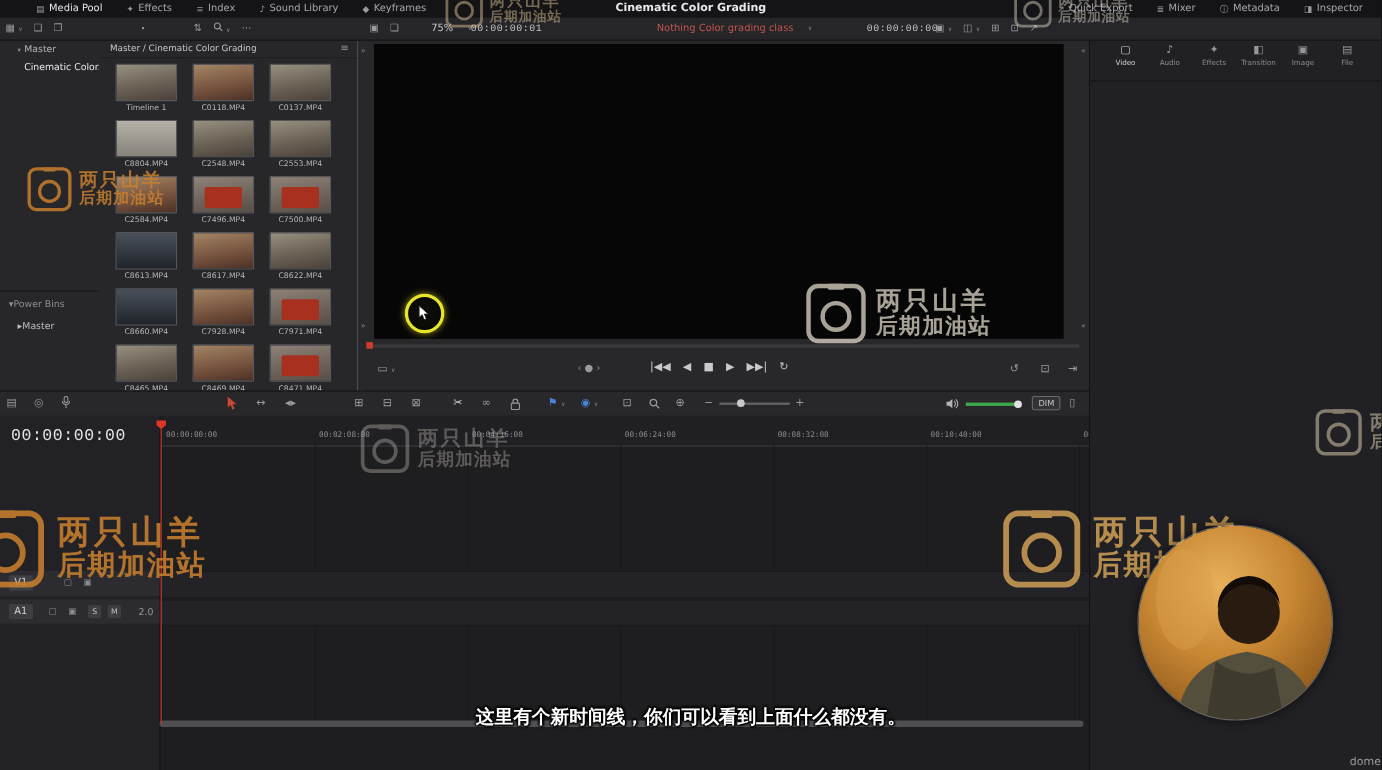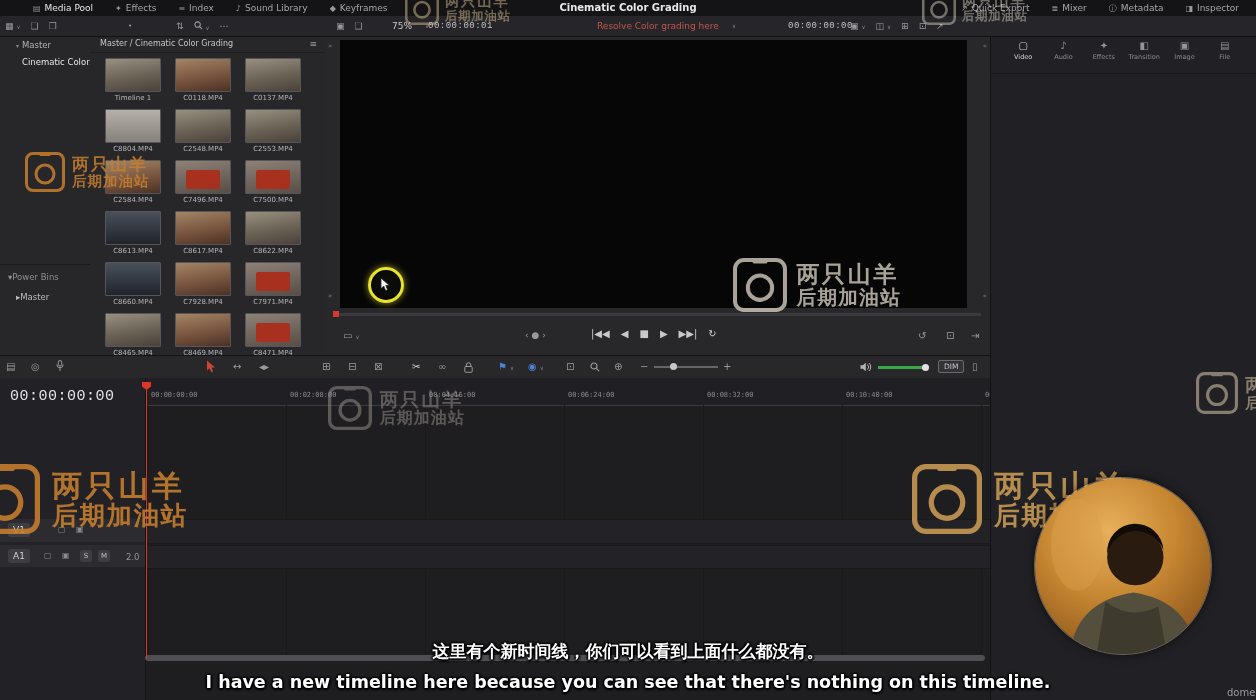--- a/index.html
+++ b/index.html
@@ -206,21 +206,21 @@
     <div class="t2" style="left:336px;">
       <span class="ic">▣</span>
       <span class="ic">❏</span>
     </div>
     <div class="t2" style="left:392px;">
       <span>75%</span>
         <span class="chev">∨</span>
     </div>
     <div class="t2 mono tc" style="left:428px;">00:00:00:01</div>
     <div class="t2" style="left:597px;">
-      <span class="clipname">Resolve Color grading here</span>
+      <span class="clipname">Nothing Color grading class</span>
         <span class="chev">∨</span>
     </div>
     <div class="t2 mono tc" style="left:788px;">00:00:00:00</div>
     <div class="t2" style="left:850px;">
       <span class="ic">▣<span class="chev">∨</span></span>
       <span class="ic">◫<span class="chev">∨</span></span>
       <span class="ic">⊞</span>
       <span class="ic">⊡</span>
       <span class="ic">↗</span>
     </div>
@@ -554,21 +554,20 @@
   </div>
   <div class="wm" style="left:1196px;top:372px;transform:scale(1.05);color:#d8c9a8;opacity:0.55;">
     <div class="wm-logo"></div>
     <div class="wm-text">
         <div class="l1">两只山羊</div>
         <div class="l2">后期加油站</div>
       </div>
   </div>
 
   <div class="sub sub-zh">这里有个新时间线，你们可以看到上面什么都没有。</div>
-  <div class="sub sub-en">I have a new timeline here because you can see that there's nothing on this timeline.</div>
 
   <div class="webcam">
     <svg viewBox="0 0 100 100" width="176" height="176">
       <defs>
         <radialGradient id="wg" cx="42%" cy="30%" r="85%">
           <stop offset="0%" stop-color="#e8b05a"></stop>
             <stop offset="45%" stop-color="#c68632"></stop>
             <stop offset="100%" stop-color="#7e4a15"></stop>
         </radialGradient>
       </defs>

